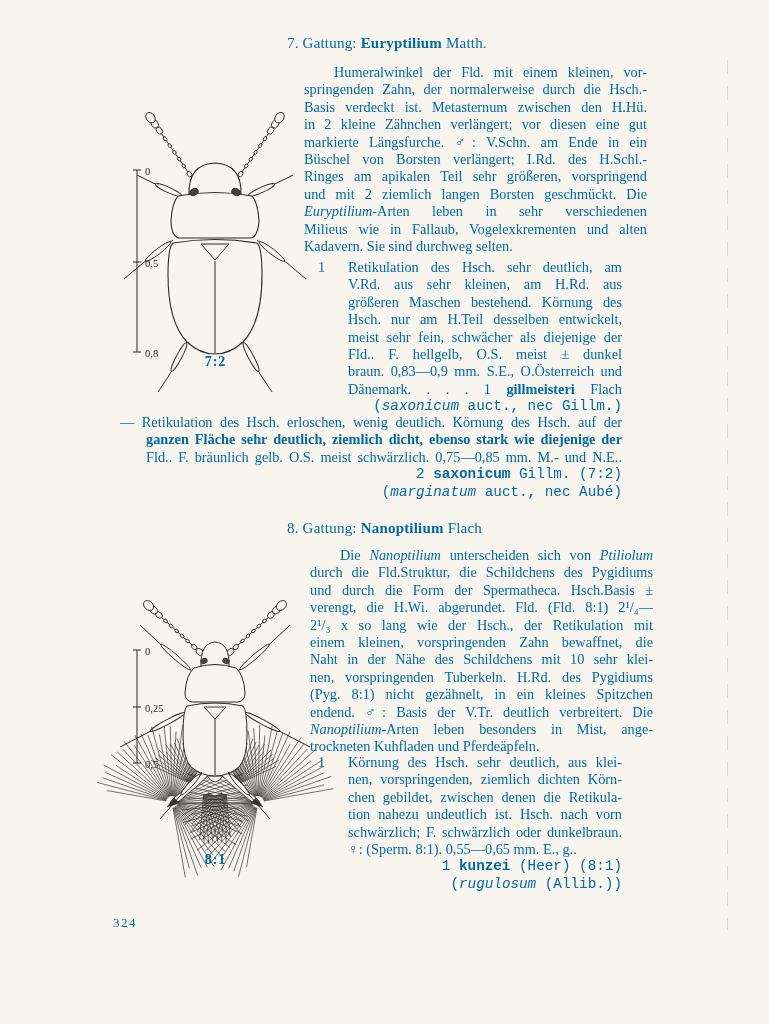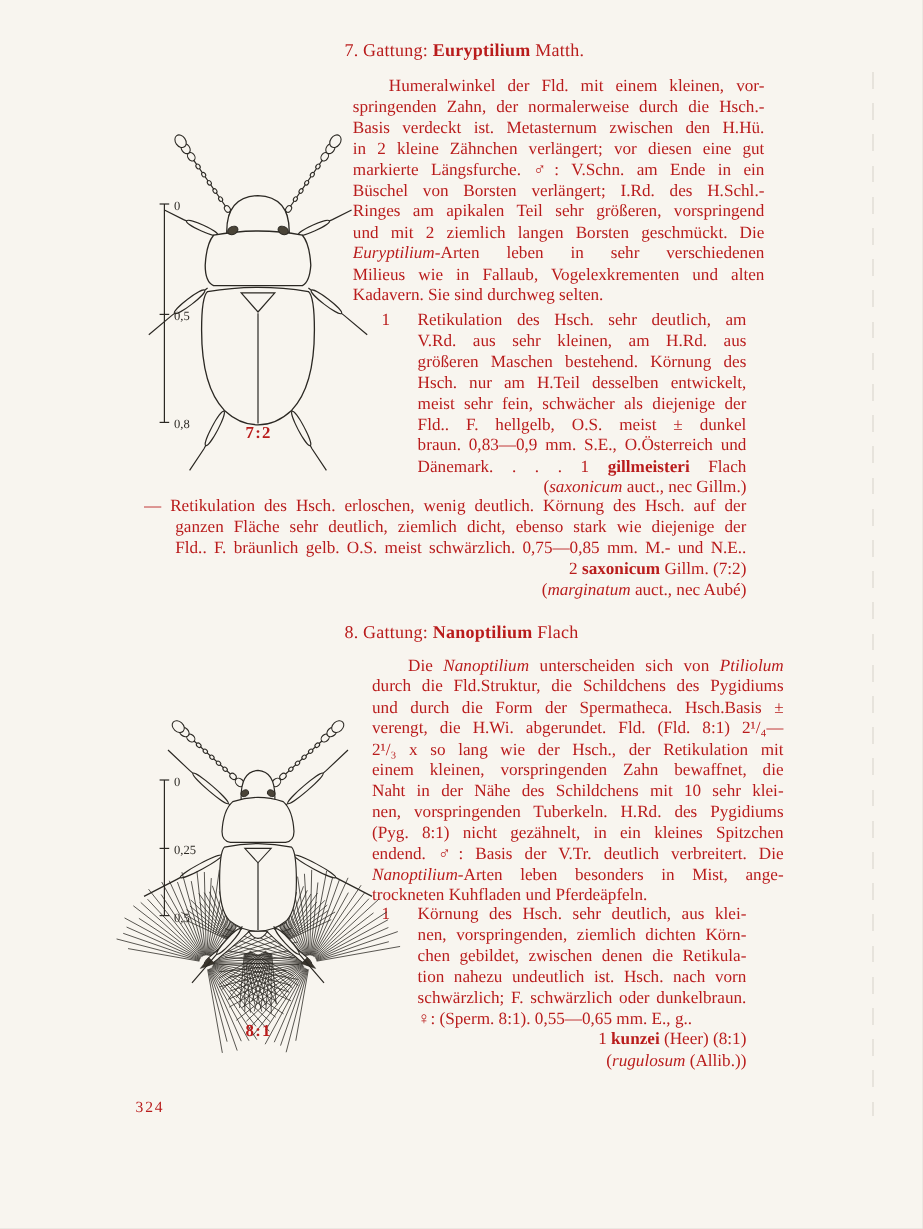--- a/index.html
+++ b/index.html
@@ -1,43 +1,43 @@
 <!DOCTYPE html>
 <html><head>
 <meta charset="utf-8">
 <style>
   html,body{margin:0;padding:0;background:#d8d4cc;}
   .sheet{
     position:relative;width:769px;height:1024px;margin:0 auto;
-    background:#f8f5ef;color:#b91c1c;overflow:hidden;
+    background:#f8f5ef;color:#0369a1;overflow:hidden;
     font-family:"Liberation Serif","DejaVu Serif",serif;
   }
   .abs{position:absolute;}
   .heading{font-size:15px;line-height:18px;white-space:nowrap;letter-spacing:.2px;}
   .textblock{font-size:14.3px;}
   .tl{height:17.4px;line-height:17.4px;overflow:hidden;}
   .j{text-align:justify;text-align-last:justify;}
   .l{text-align:left;text-align-last:left;}
-  .r{text-align:center;text-align-last:right;}
+  .r{text-align:center;text-align-last:right;font-family:Liberation Mono, monospace;}
   .keynum{font-size:14.3px;line-height:17.4px;}
   .caption{font-weight:bold;font-size:14px;letter-spacing:1px;text-align:center;}
   .pagenum{font-size:13px;letter-spacing:1.5px;}
   svg.fig{position:absolute;overflow:visible;}
   svg text{font-family:"Liberation Serif","DejaVu Serif",serif;font-size:10.5px;fill:#2b2823;}
   .scan-line{position:absolute;left:727px;top:60px;width:1px;height:870px;
     background:repeating-linear-gradient(to bottom,#b9b4a9 0 14px,transparent 14px 26px);opacity:.45;}
 </style>
 </head>
 <body>
 
 <div class="sheet">
 
   <div class="abs heading" style="left:287px;top:34px">7. Gattung: <b>Euryptilium</b> Matth.</div>
 
-  <div class="abs textblock" style="left:294px;top:64px;width:343px">
+  <div class="abs textblock" style="left:304px;top:64px;width:343px">
       <div class="tl j" style="padding-left: 30px;">Humeralwinkel der Fld. mit einem kleinen, vor-</div>
       <div class="tl j">springenden Zahn, der normalerweise durch die Hsch.-</div>
       <div class="tl j">Basis verdeckt ist. Metasternum zwischen den H.Hü.</div>
       <div class="tl j">in 2 kleine Zähnchen verlängert; vor diesen eine gut</div>
       <div class="tl j">markierte Längsfurche. ♂: V.Schn. am Ende in ein</div>
       <div class="tl j">Büschel von Borsten verlängert; I.Rd. des H.Schl.-</div>
       <div class="tl j">Ringes am apikalen Teil sehr größeren, vorspringend</div>
       <div class="tl j">und mit 2 ziemlich langen Borsten geschmückt. Die</div>
       <div class="tl j"><i>Euryptilium</i>-Arten leben in sehr verschiedenen</div>
       <div class="tl j">Milieus wie in Fallaub, Vogelexkrementen und alten</div>
@@ -52,21 +52,21 @@
       <div class="tl j">Hsch. nur am H.Teil desselben entwickelt,</div>
       <div class="tl j">meist sehr fein, schwächer als diejenige der</div>
       <div class="tl j">Fld.. F. hellgelb, O.S. meist ± dunkel</div>
       <div class="tl j">braun. 0,83—0,9 mm. S.E., O.Österreich und</div>
       <div class="tl j">Dänemark. . . . 1 <b>gillmeisteri</b> Flach</div>
       <div class="tl r">(<i>saxonicum</i> auct., nec Gillm.)</div>
     </div>
 
   <div class="abs textblock" style="left:120px;top:414px;width:502px">
       <div class="tl j">— Retikulation des Hsch. erloschen, wenig deutlich. Körnung des Hsch. auf der</div>
-      <div class="tl j" style="padding-left: 26px;">ganzen Fläche sehr deutlich, ziemlich dicht, ebenso stark wie diejenige der</div>
+      <div class="tl j" style="padding-left: 26px; font-weight: bold;">ganzen Fläche sehr deutlich, ziemlich dicht, ebenso stark wie diejenige der</div>
       <div class="tl j" style="padding-left: 26px;">Fld.. F. bräunlich gelb. O.S. meist schwärzlich. 0,75—0,85 mm. M.- und N.E..</div>
       <div class="tl r">2 <b>saxonicum</b> Gillm. (7:2)</div>
       <div class="tl r">(<i>marginatum</i> auct., nec Aubé)</div>
     </div>
 
   <svg class="fig" viewBox="0 0 220 300" style="left:93px;top:85px;width:220px;height:300px">
     <g id="beetle1">
         <line x1="104" y1="100" x2="57" y2="32" stroke="#2b2823" stroke-width="1"></line>
         <ellipse cx="101.18" cy="95.92" rx="4.050000000000001" ry="3" transform="rotate(-124.65131591200453 101.18 95.92)" fill="#f8f5ef" stroke="#2b2823" stroke-width="0.9"></ellipse>
         <ellipse cx="96.48" cy="89.12" rx="2.9700000000000006" ry="2.2" transform="rotate(-124.65131591200453 96.48 89.12)" fill="#f8f5ef" stroke="#2b2823" stroke-width="0.9"></ellipse>

